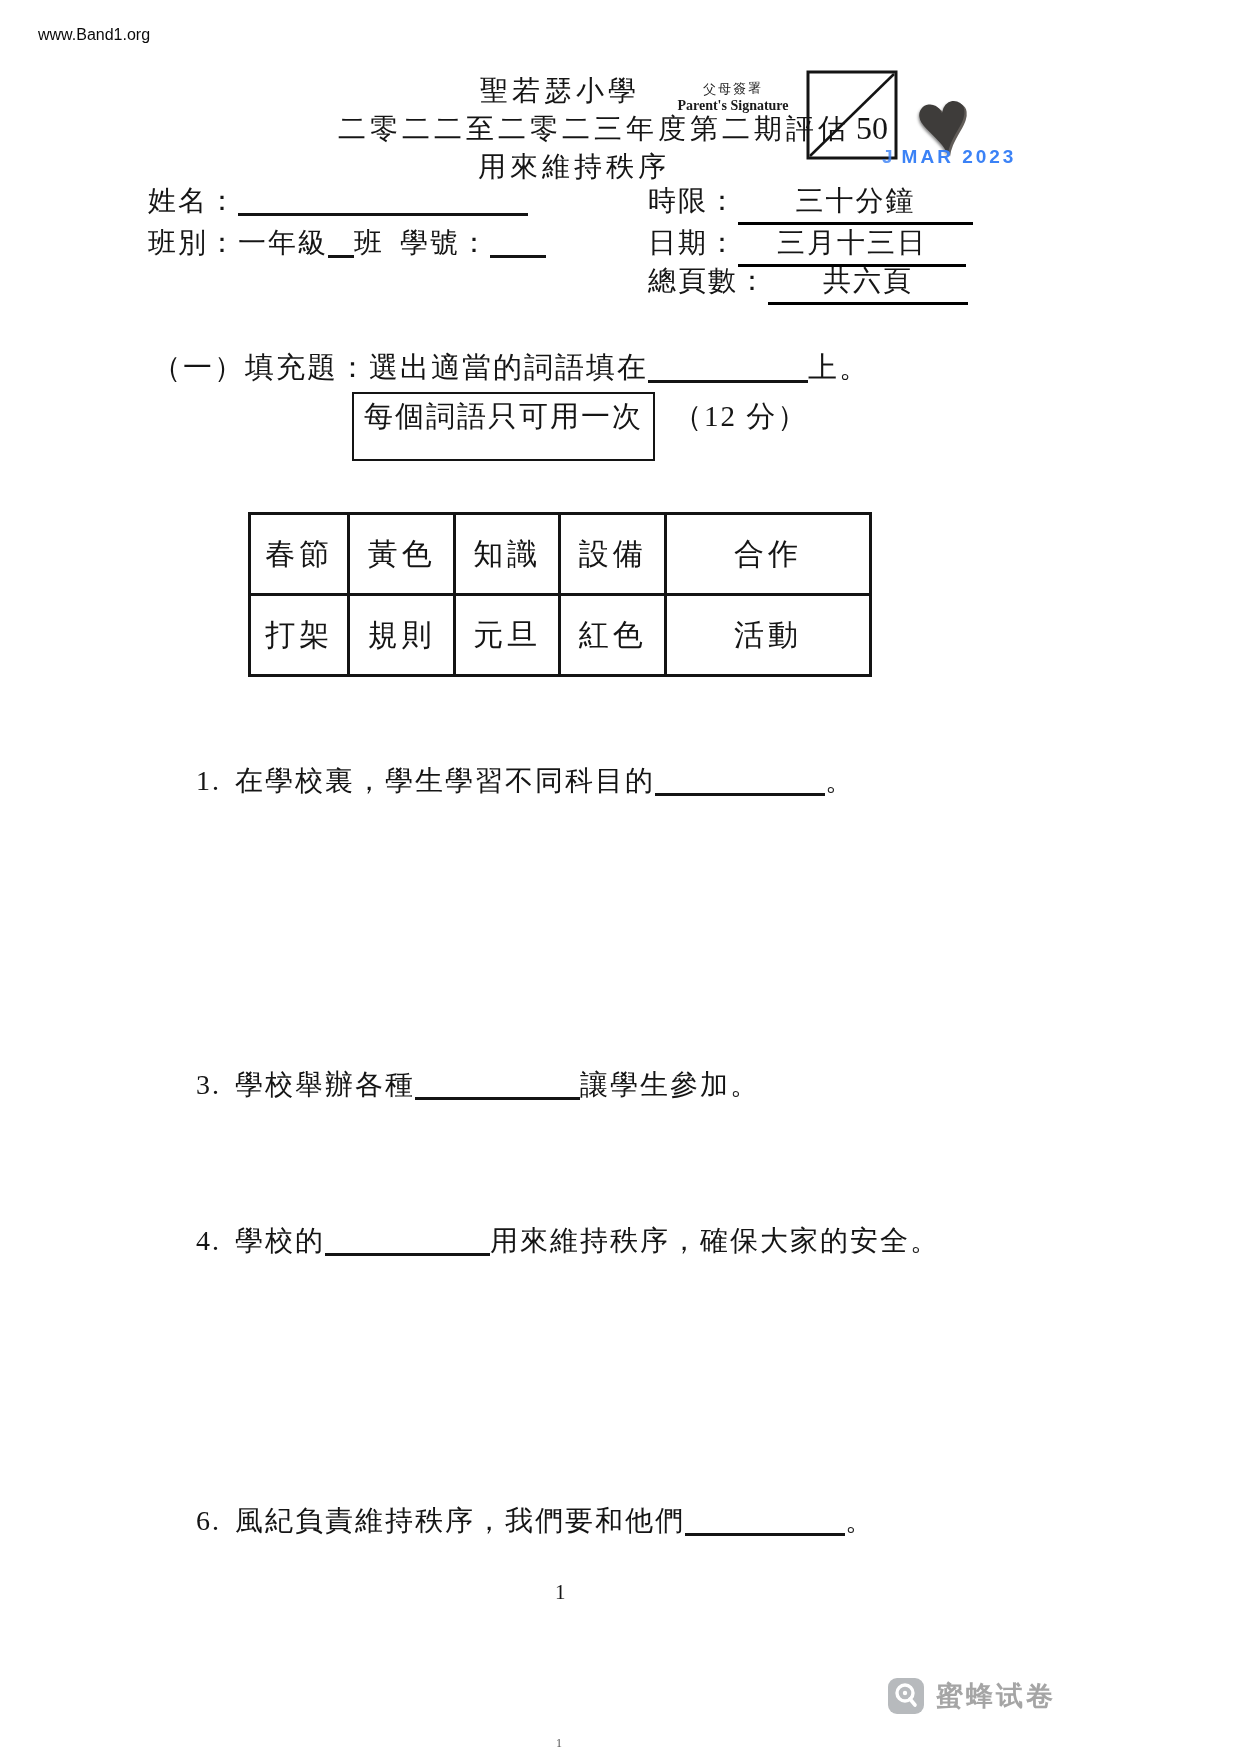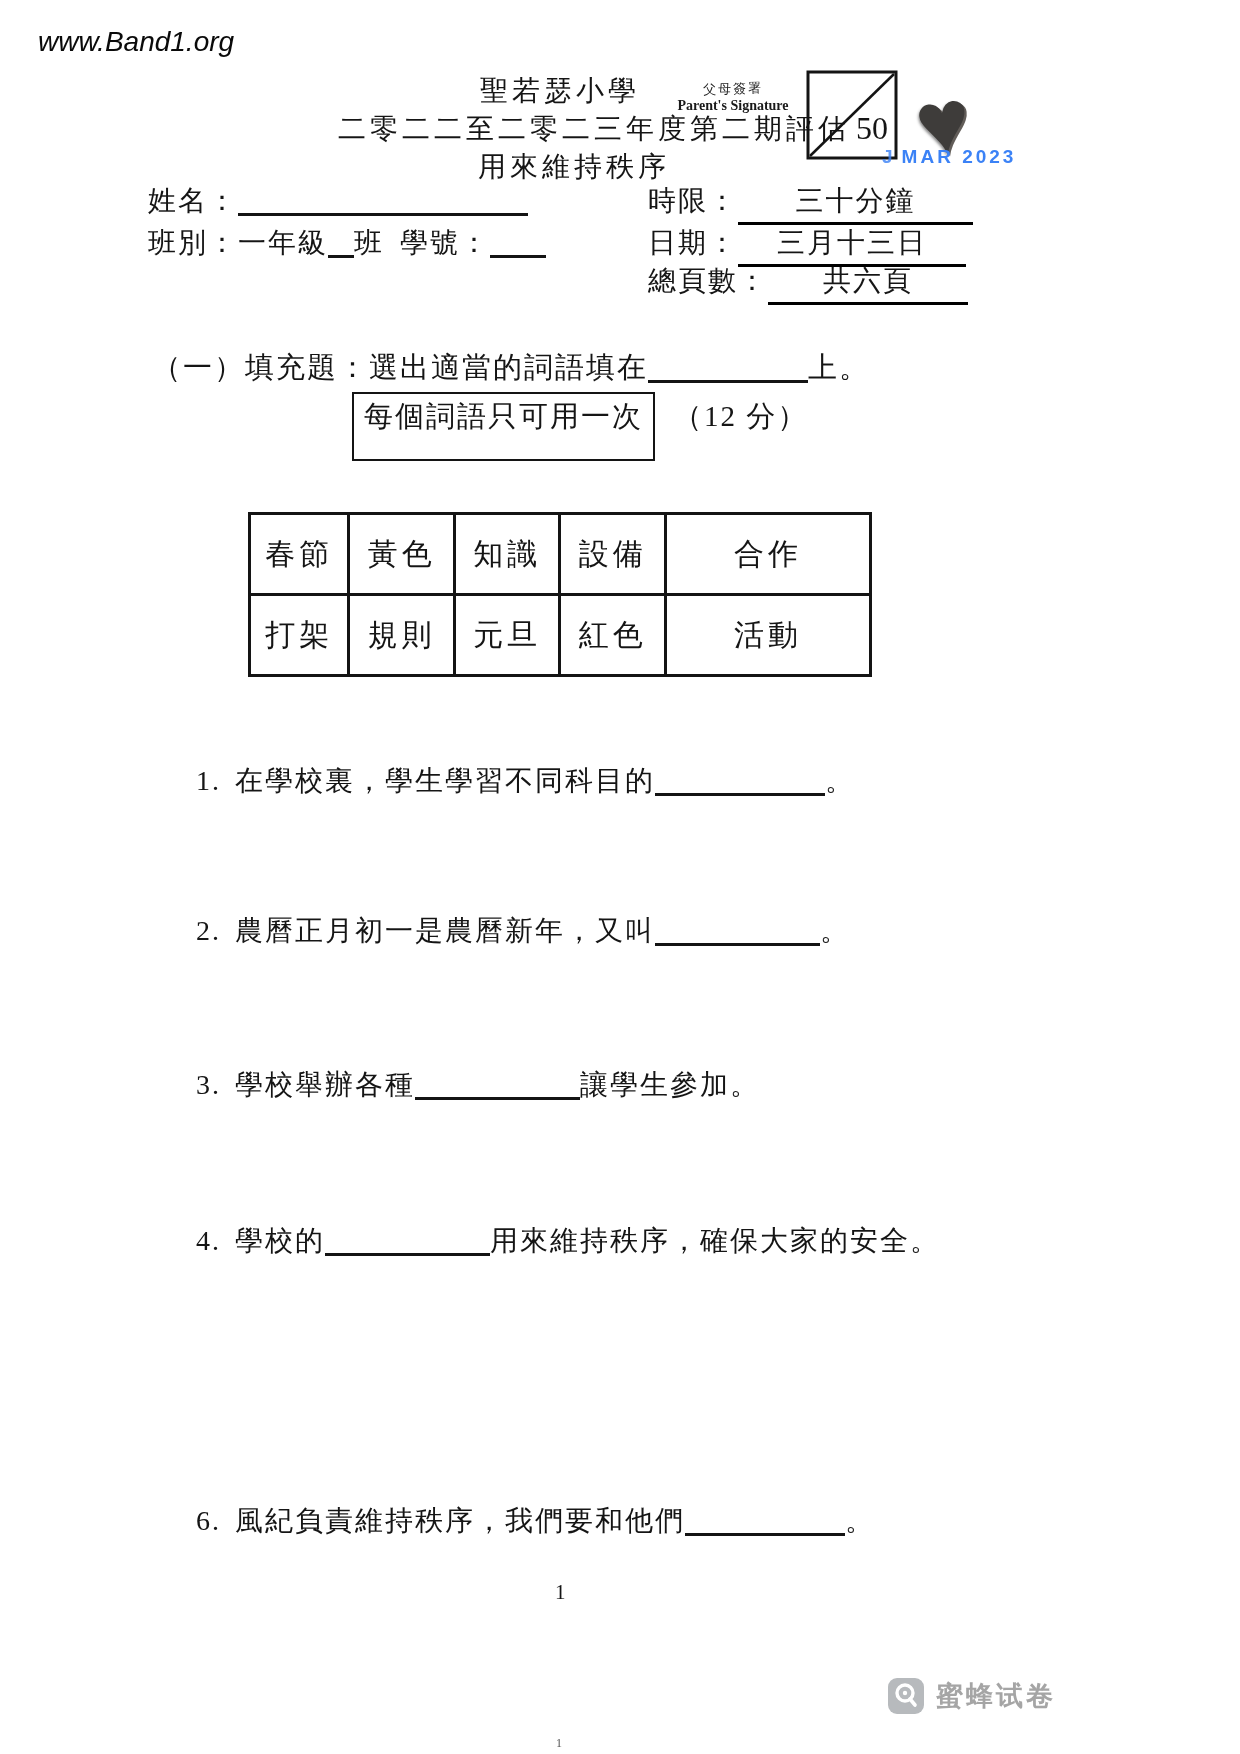--- a/index.html
+++ b/index.html
@@ -8,21 +8,21 @@
     width:1240px;height:1754px;
     margin:0 auto;
     background:#ffffff;
     overflow:hidden;
     font-family:"Liberation Serif","DejaVu Serif",serif;
     color:#151515;
   }
   .abs{position:absolute;}
   .watermark{
     font-family:"Liberation Sans","DejaVu Sans",sans-serif;
-    font-size:28px;color:#0a0a0a;font-style:italic;
+    font-size:16px;color:#0a0a0a;
   }
   .hline{font-size:28px;letter-spacing:4px;white-space:nowrap;}
   .center{text-align:center;}
   .sig-zh{font-size:13px;letter-spacing:2px;color:#222;transform:rotate(-2deg);}
   .sig-en{font-size:14px;font-weight:bold;color:#1a1a1a;}
   .scorebox{width:92px;height:90px;}
   .stamp-heart{
     font-size:92px;line-height:70px;color:#2e2c2a;
     transform:rotate(-8deg);
     text-shadow:2px 2px 0 #55504b, -1px 2px 3px #777;
@@ -138,23 +138,20 @@
       <td>紅色</td>
       <td>活動</td>
     </tr>
   </tbody>
     </table>
 
   <div class="abs q" style="left:196px;top:762px;">
     <span class="qnum">1.</span><span>在學校裏，學生學習不同科目的</span><span class="blank" style="width:170px;"></span><span>。</span>
   </div>
 
-  <div class="abs q" style="left:196px;top:912px;">
-    <span class="qnum">2.</span><span>農曆正月初一是農曆新年，又叫</span><span class="blank" style="width:165px;"></span><span>。</span>
-  </div>
 
   <div class="abs q" style="left:196px;top:1066px;">
     <span class="qnum">3.</span><span>學校舉辦各種</span><span class="blank" style="width:165px;"></span><span>讓學生參加。</span>
   </div>
 
   <div class="abs q" style="left:196px;top:1222px;">
     <span class="qnum">4.</span><span>學校的</span><span class="blank" style="width:165px;"></span><span>用來維持秩序，確保大家的安全。</span>
   </div>
 
 

